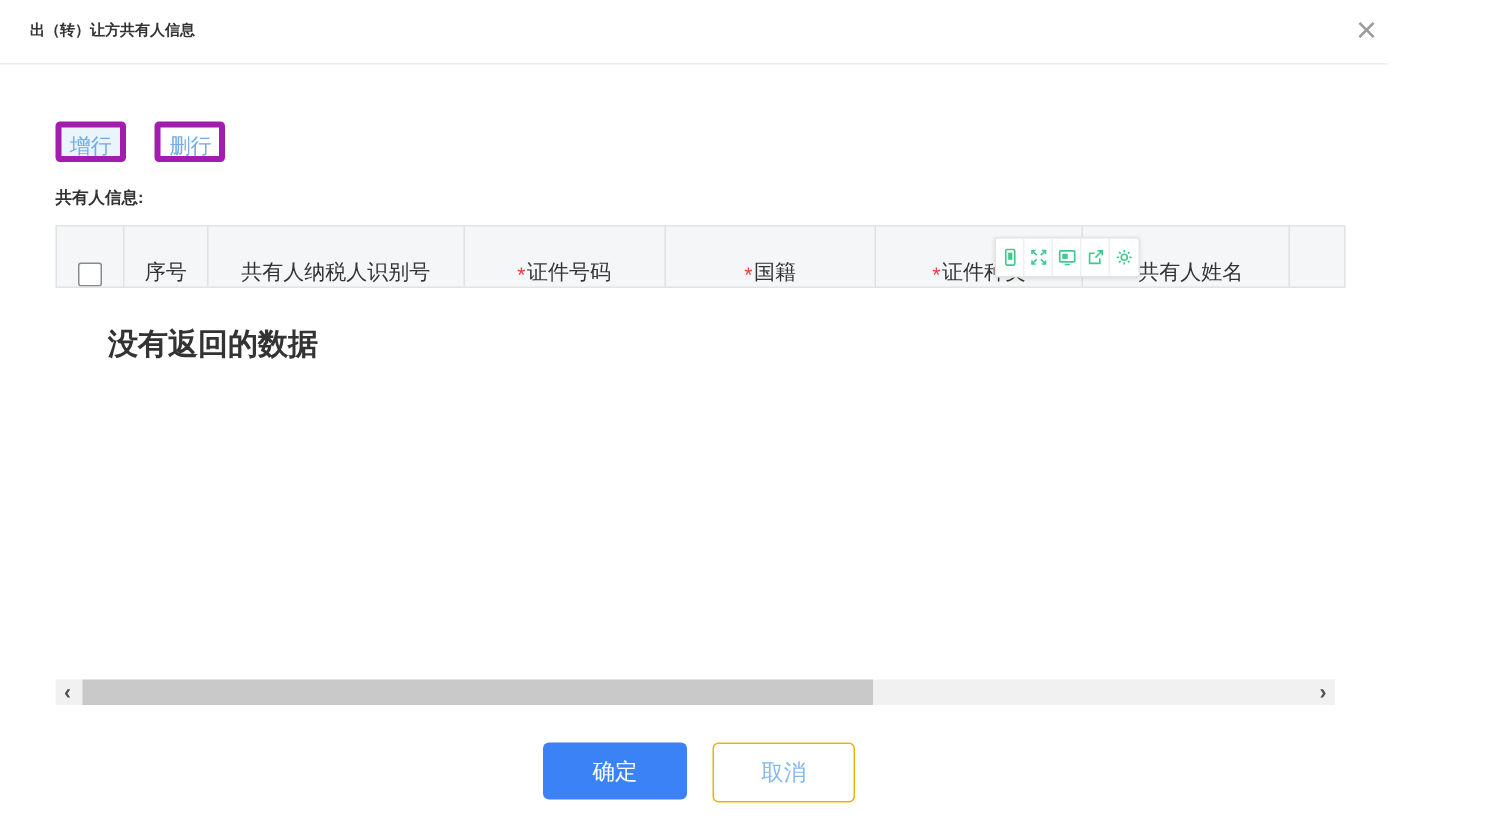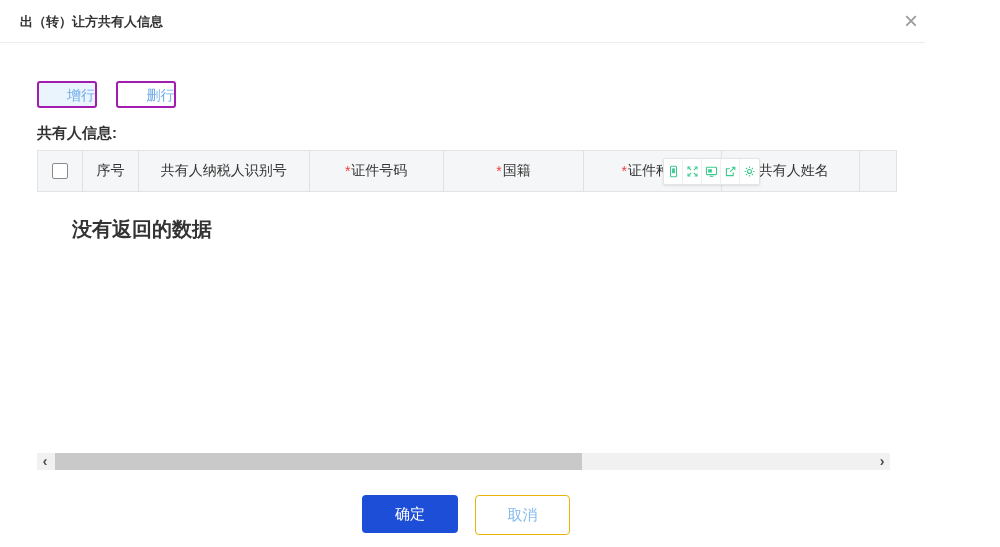--- a/index.html
+++ b/index.html
@@ -2,37 +2,37 @@
 <html><head>
 <meta charset="utf-8">
 <style>
   * { margin:0; padding:0; box-sizing:border-box; }
   html,body { background:#fff; }
   body { font-family:"Liberation Sans","DejaVu Sans",sans-serif; color:#333; }
   .stage { position:relative; width:1000px; height:547px; background:#fff; overflow:hidden; }
 
   
   .modal-header { position:absolute; left:0; top:0; width:925px; height:43px; border-bottom:1px solid #ececec; }
-  .modal-title { position:absolute; left:20px; top:13px; font-size:13px; font-weight:bold; color:#333; }
+  .modal-title { position:absolute; left:20px; top:13px; font-size:10px; font-weight:bold; color:#333; }
   .close-btn { position:absolute; left:898px; top:8px; width:26px; height:26px; font-size:24px; line-height:26px;
                text-align:center; color:#9b9b9b; cursor:pointer; font-weight:400; }
 
   
   .btn-row { position:absolute; left:37px; top:81px; }
-  .ghost-btn { display:inline-block; width:60px; height:27px; line-height:25px; text-align:right; font-size:14px;
-               color:#6fabe9; border:2px solid #a21caf; border-radius:3px; background:#fff; cursor:pointer; }
+  .ghost-btn { display:inline-block; width:47px; height:27px; line-height:25px; text-align:center; font-size:14px;
+               color:#6fabe9; border:4px solid #a21caf; border-radius:3px; background:#fff; cursor:pointer; }
   .ghost-btn.tinted { background:#eaf4fd; margin-right:15px; }
 
   
-  .section-label { position:absolute; left:37px; top:124px; font-size:15px; font-weight:bold; color:#333; }
+  .section-label { position:absolute; left:37px; top:124px; font-size:11px; font-weight:bold; color:#333; }
 
   
   .grid-header { position:absolute; left:37px; top:150px; width:860px; height:42px; display:flex;
                  background:#f5f6f7; border:1px solid #e3e3e3; }
-  .grid-cell { display:flex; align-items:center; justify-content:center; font-size:14px; color:#333;
+  .grid-cell { display:flex; align-items:flex-end; justify-content:center; font-size:14px; color:#333;
                border-right:1px solid #e0e0e0; height:100%; white-space:nowrap; overflow:hidden; }
   .grid-cell:last-child { border-right:none; }
   .c-check { width:45px; } .c-seq { width:56px; } .c-taxid { width:171px;font-family:Liberation Mono, monospace; } .c-name { width:134px; }
   .c-nation { width:141px; } .c-doctype { width:138px; } .c-docno { width:138px; } .c-extra { width:36px; }
   .req { color:#f23c3c; margin-right:1px; font-size:14px; }
   .checkbox { width:16px; height:16px; background:#fff; border:1px solid #8a8a8a; border-radius:2px; cursor:pointer; }
 
   
   .empty-text { position:absolute; left:72px; top:216px; font-size:20px; font-weight:bold; color:#333; }
 
@@ -46,21 +46,21 @@
 
   
   .hscrollbar { position:absolute; left:37px; top:453px; width:853px; height:17px; background:#f1f1f1; }
   .hs-arrow { position:absolute; top:0; width:16px; height:17px; line-height:16px; text-align:center;
               font-size:14px; font-weight:bold; color:#4d4d4d; cursor:pointer; user-select:none; }
   .hs-arrow.left { left:0; } .hs-arrow.right { right:0; }
   .hs-thumb { position:absolute; left:18px; top:0; width:527px; height:17px; background:#c9c9c9; cursor:pointer; }
 
   
   .footer-btns { position:absolute; left:0; top:495px; width:1000px; height:40px; }
-  .btn-confirm { position:absolute; left:362px; top:0; width:96px; height:38px; background:#1d4ed8; color:#fff;
+  .btn-confirm { position:absolute; left:362px; top:0; width:96px; height:38px; background:#3b82f6; color:#fff;
                  font-size:15px; border:none; border-radius:4px; cursor:pointer;
                  font-family:"Liberation Sans","DejaVu Sans",sans-serif; }
   .btn-cancel { position:absolute; left:475px; top:0; width:95px; height:40px; background:#fff; color:#82b9ee;
                 font-size:15px; border:1px solid #eab308; border-radius:4px; cursor:pointer;
                 font-family:"Liberation Sans","DejaVu Sans",sans-serif; }
 </style>
 </head>
 <body>
 
 <div class="stage">

